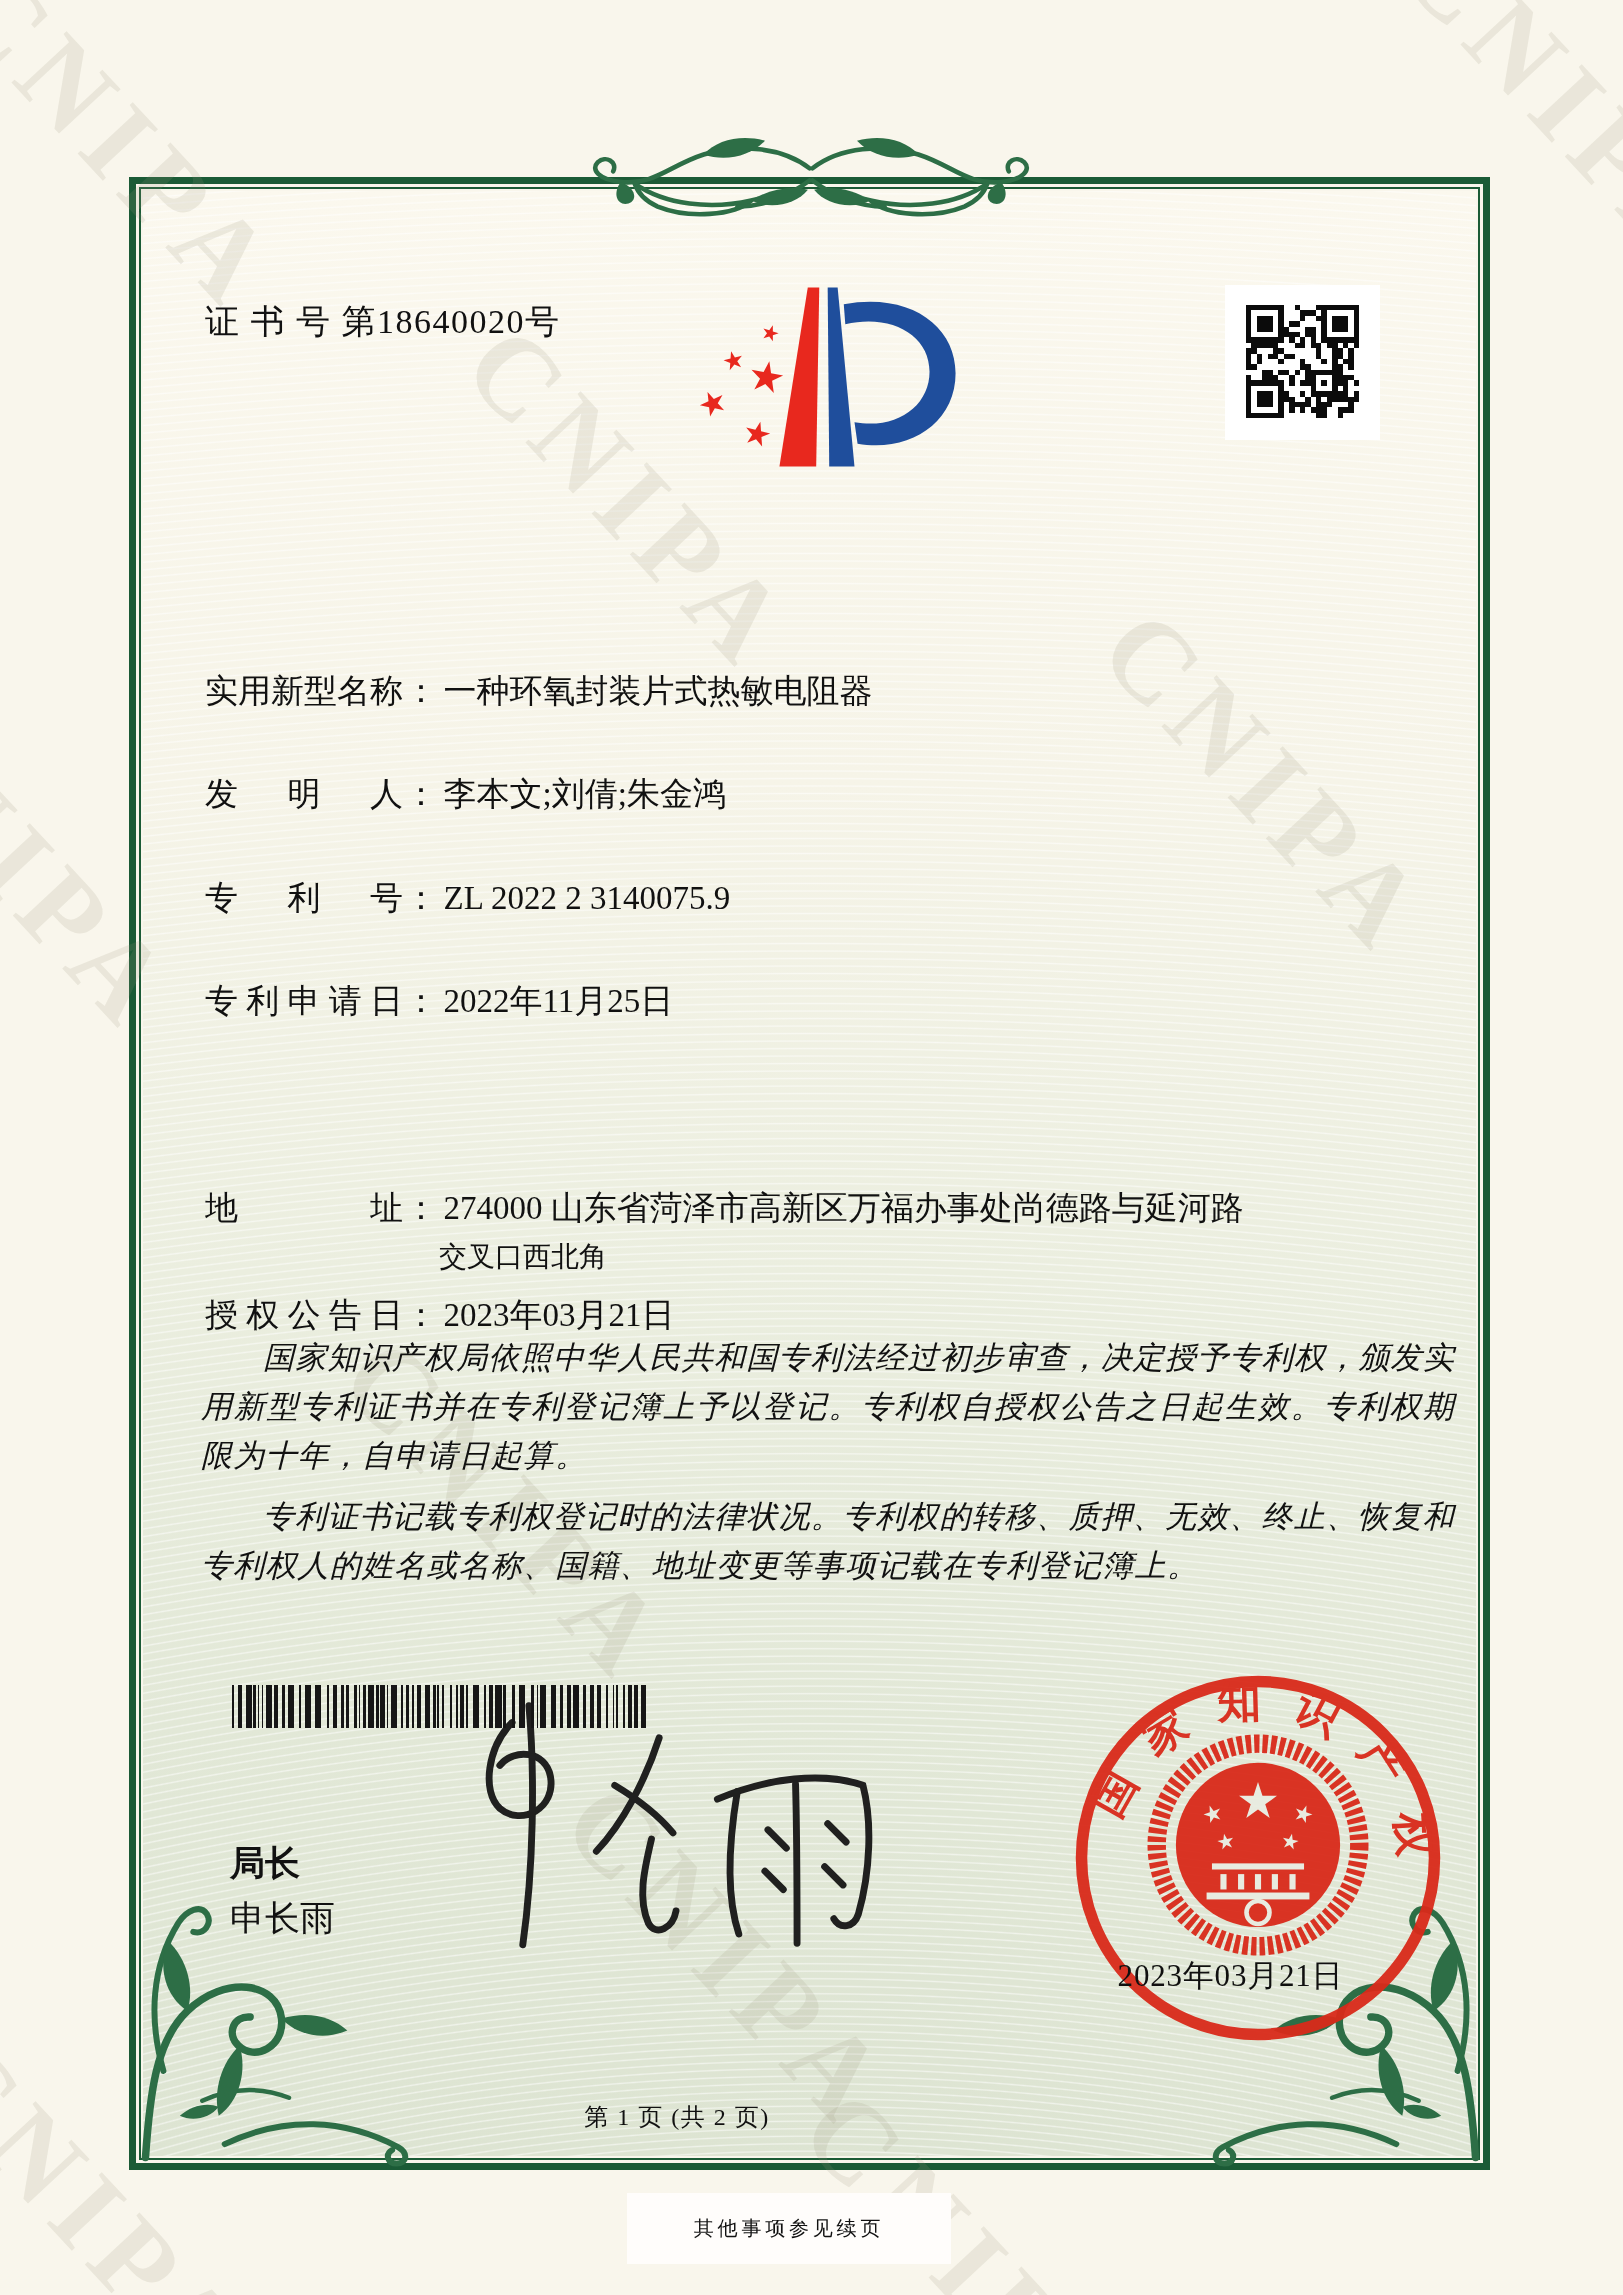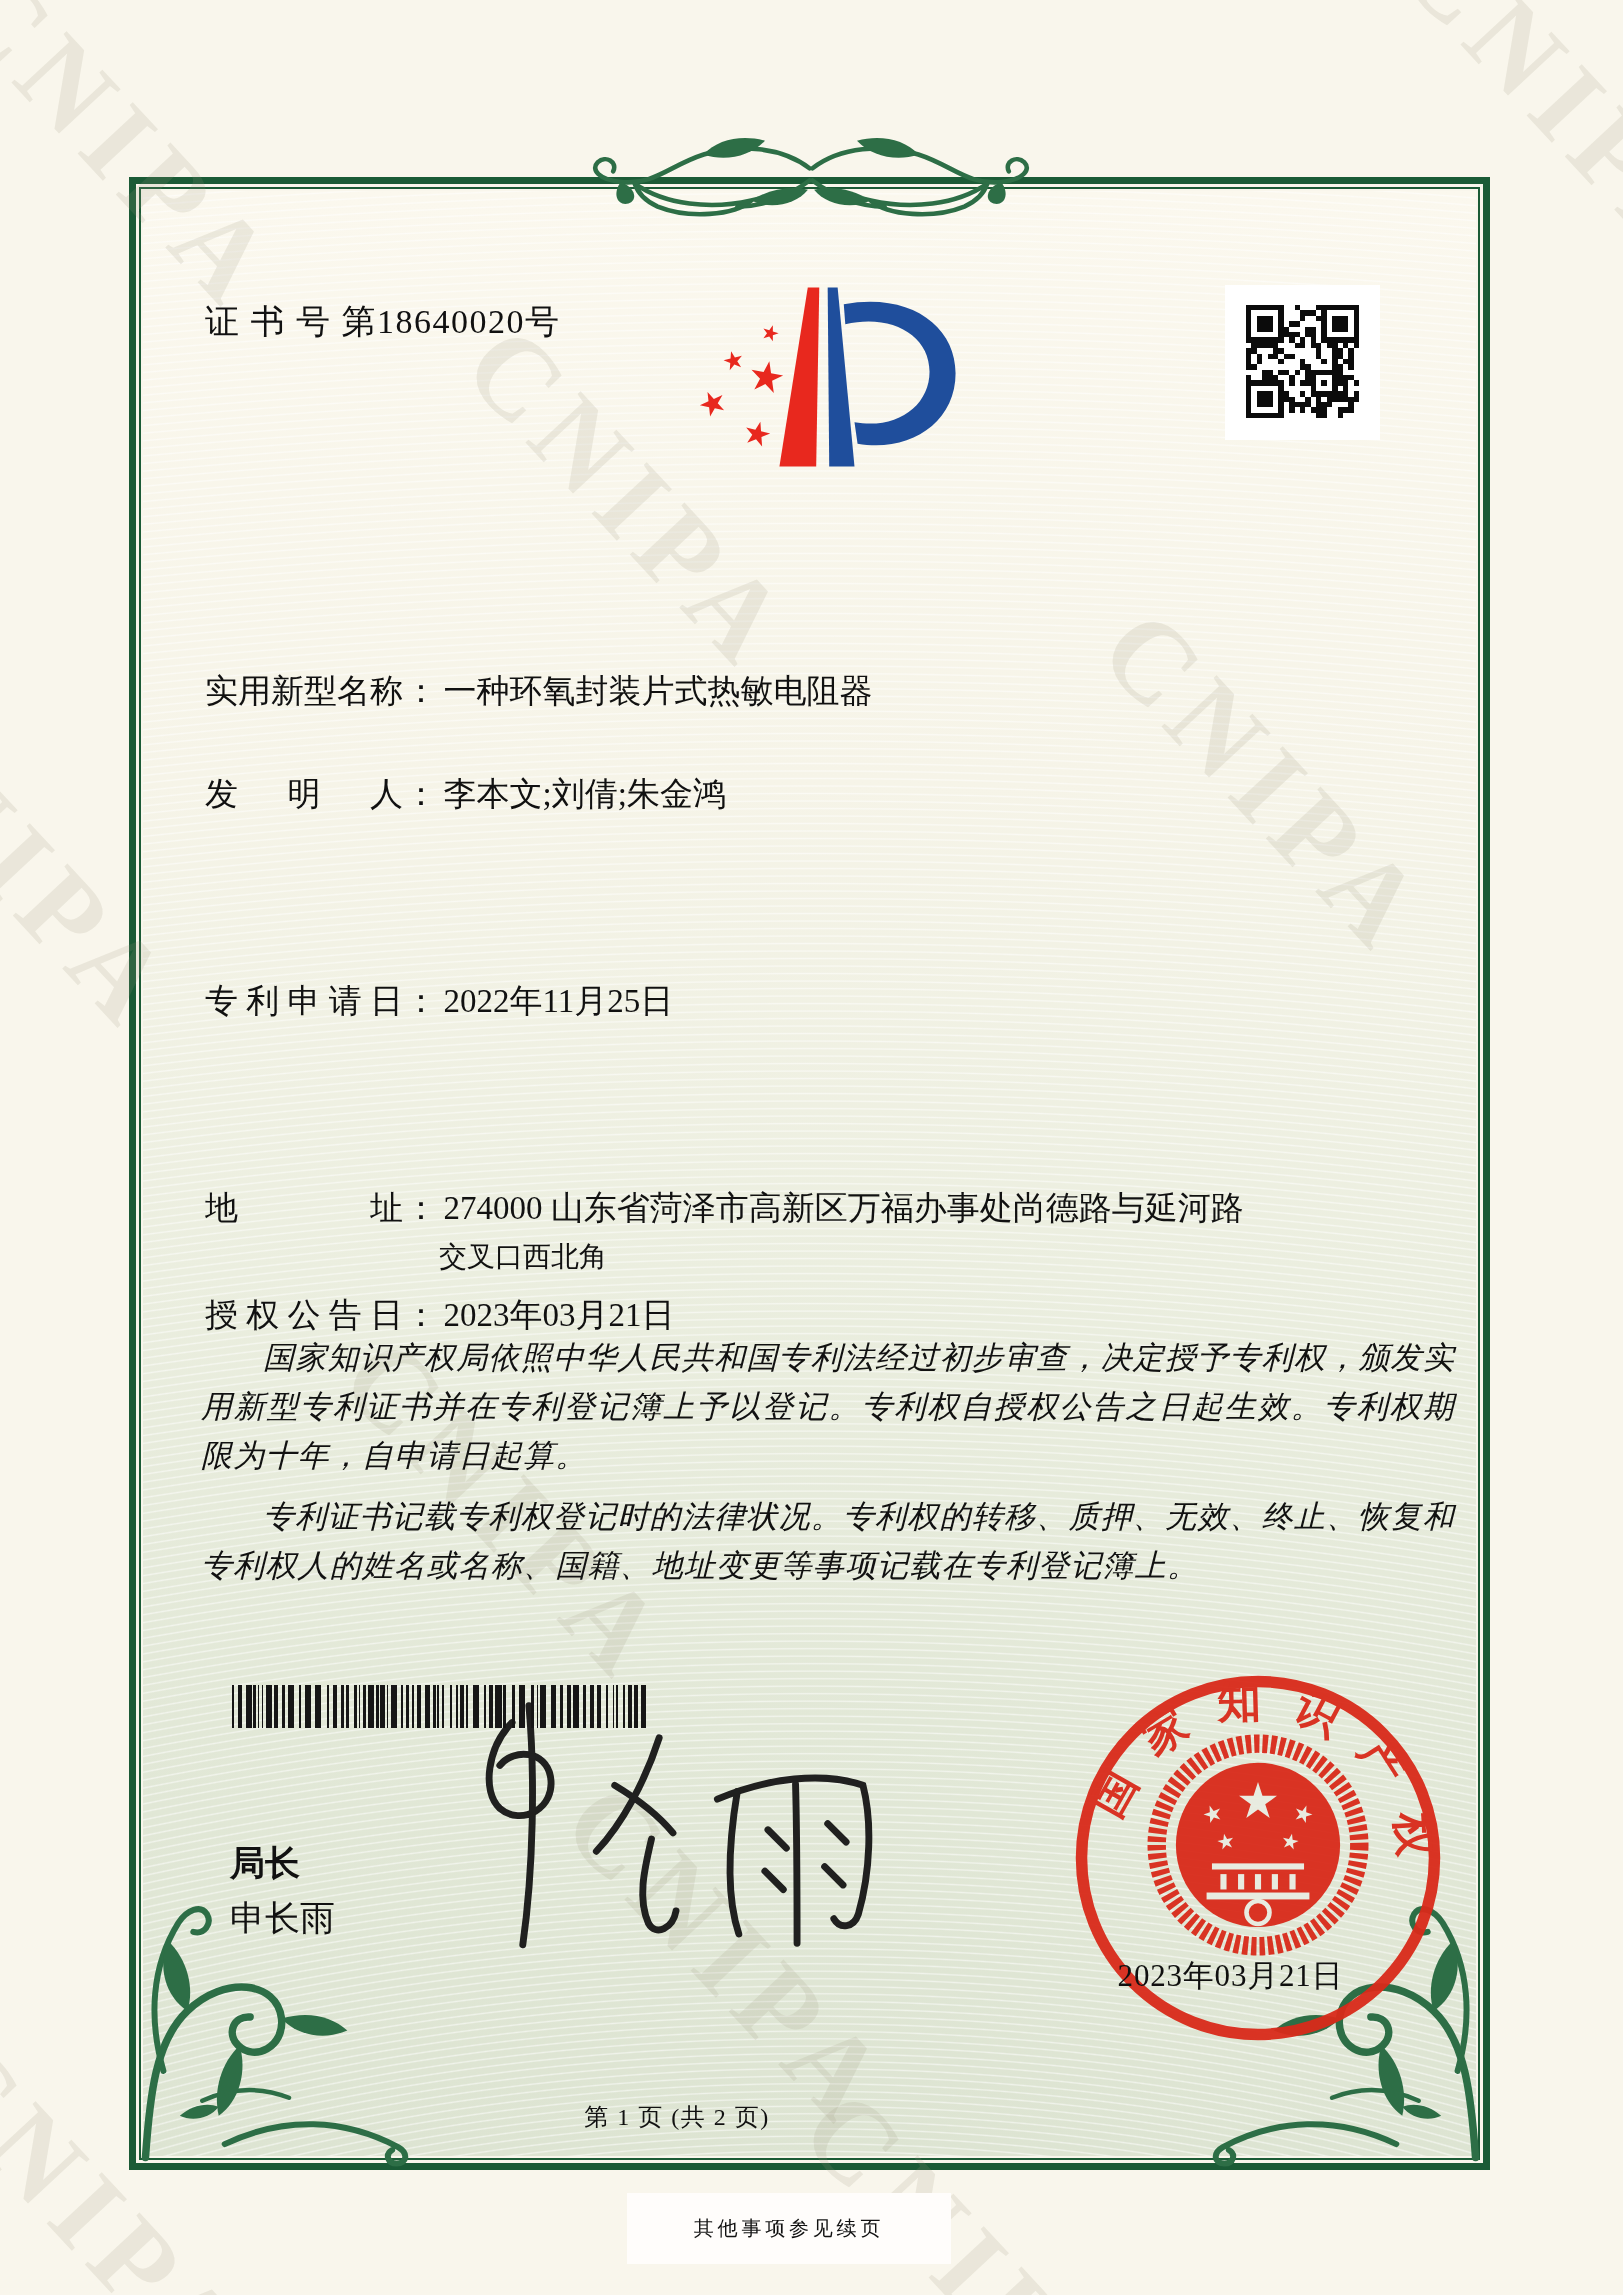--- a/index.html
+++ b/index.html
@@ -620,20 +620,23 @@
         <div></div>
       </div>
   </div>
 
 
   <div class="row" style="top:669px">
     <span class="flabel">实用新型名称</span><span class="fcolon">：</span><span>一种环氧封装片式热敏电阻器</span>
   </div>
   <div class="row" style="top:772px">
     <span class="flabel">发明人</span><span class="fcolon">：</span><span>李本文;刘倩;朱金鸿</span>
+  </div>
+  <div class="row" style="top:876px">
+    <span class="flabel">专利号</span><span class="fcolon">：</span><span>ZL 2022 2 3140075.9</span>
   </div>
   <div class="row" style="top:979px">
     <span class="flabel">专利申请日</span><span class="fcolon">：</span><span>2022年11月25日</span>
   </div>
   <div class="row" style="top:1186px">
     <span class="flabel">地址</span><span class="fcolon">：</span><span>274000 山东省菏泽市高新区万福办事处尚德路与延河路</span>
   </div>
   <div class="addr2">交叉口西北角</div>
   <div class="row" style="top:1293px">
     <span class="flabel">授权公告日</span><span class="fcolon">：</span><span>2023年03月21日</span>

